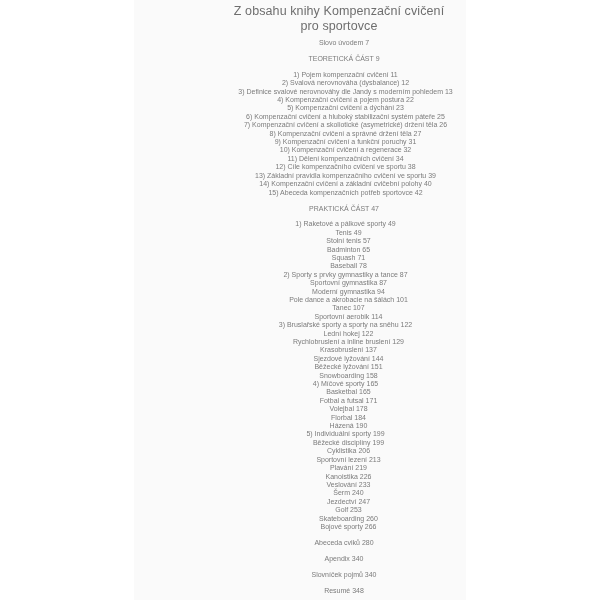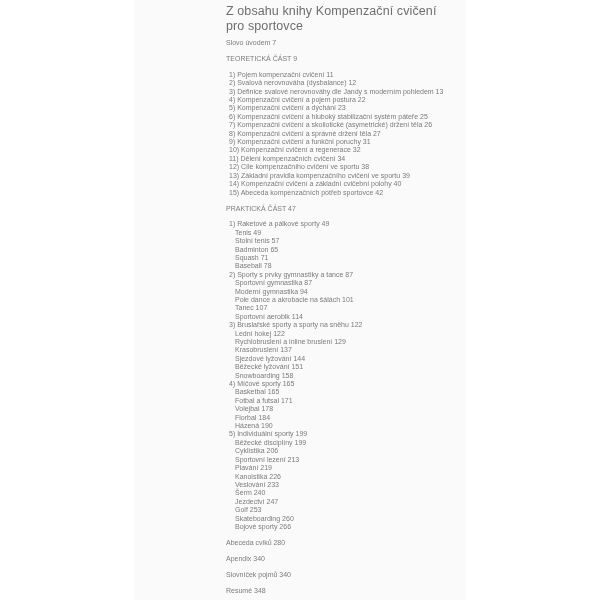--- a/index.html
+++ b/index.html
@@ -6,20 +6,21 @@
   body {
     width: 600px; height: 600px;
     background: #ffffff;
     font-family: "Liberation Sans", sans-serif;
     overflow: hidden;
   }
   .canvas { position: relative; width: 600px; height: 600px; background: #ffffff; }
   .panel {
     position: absolute; left: 134px; top: 0; width: 332px; height: 600px;
     background: #fafafa;
+    text-align: center;
   }
   .column {
     position: absolute; left: 92px; top: 0; width: 236px;
   }
   .title {
     margin: 4px 0 5px 0;
     font-size: 12.5px; line-height: 15px; font-weight: 400;
     color: #6e6e6e; width: 226px;
     letter-spacing: 0.1px;
   }

